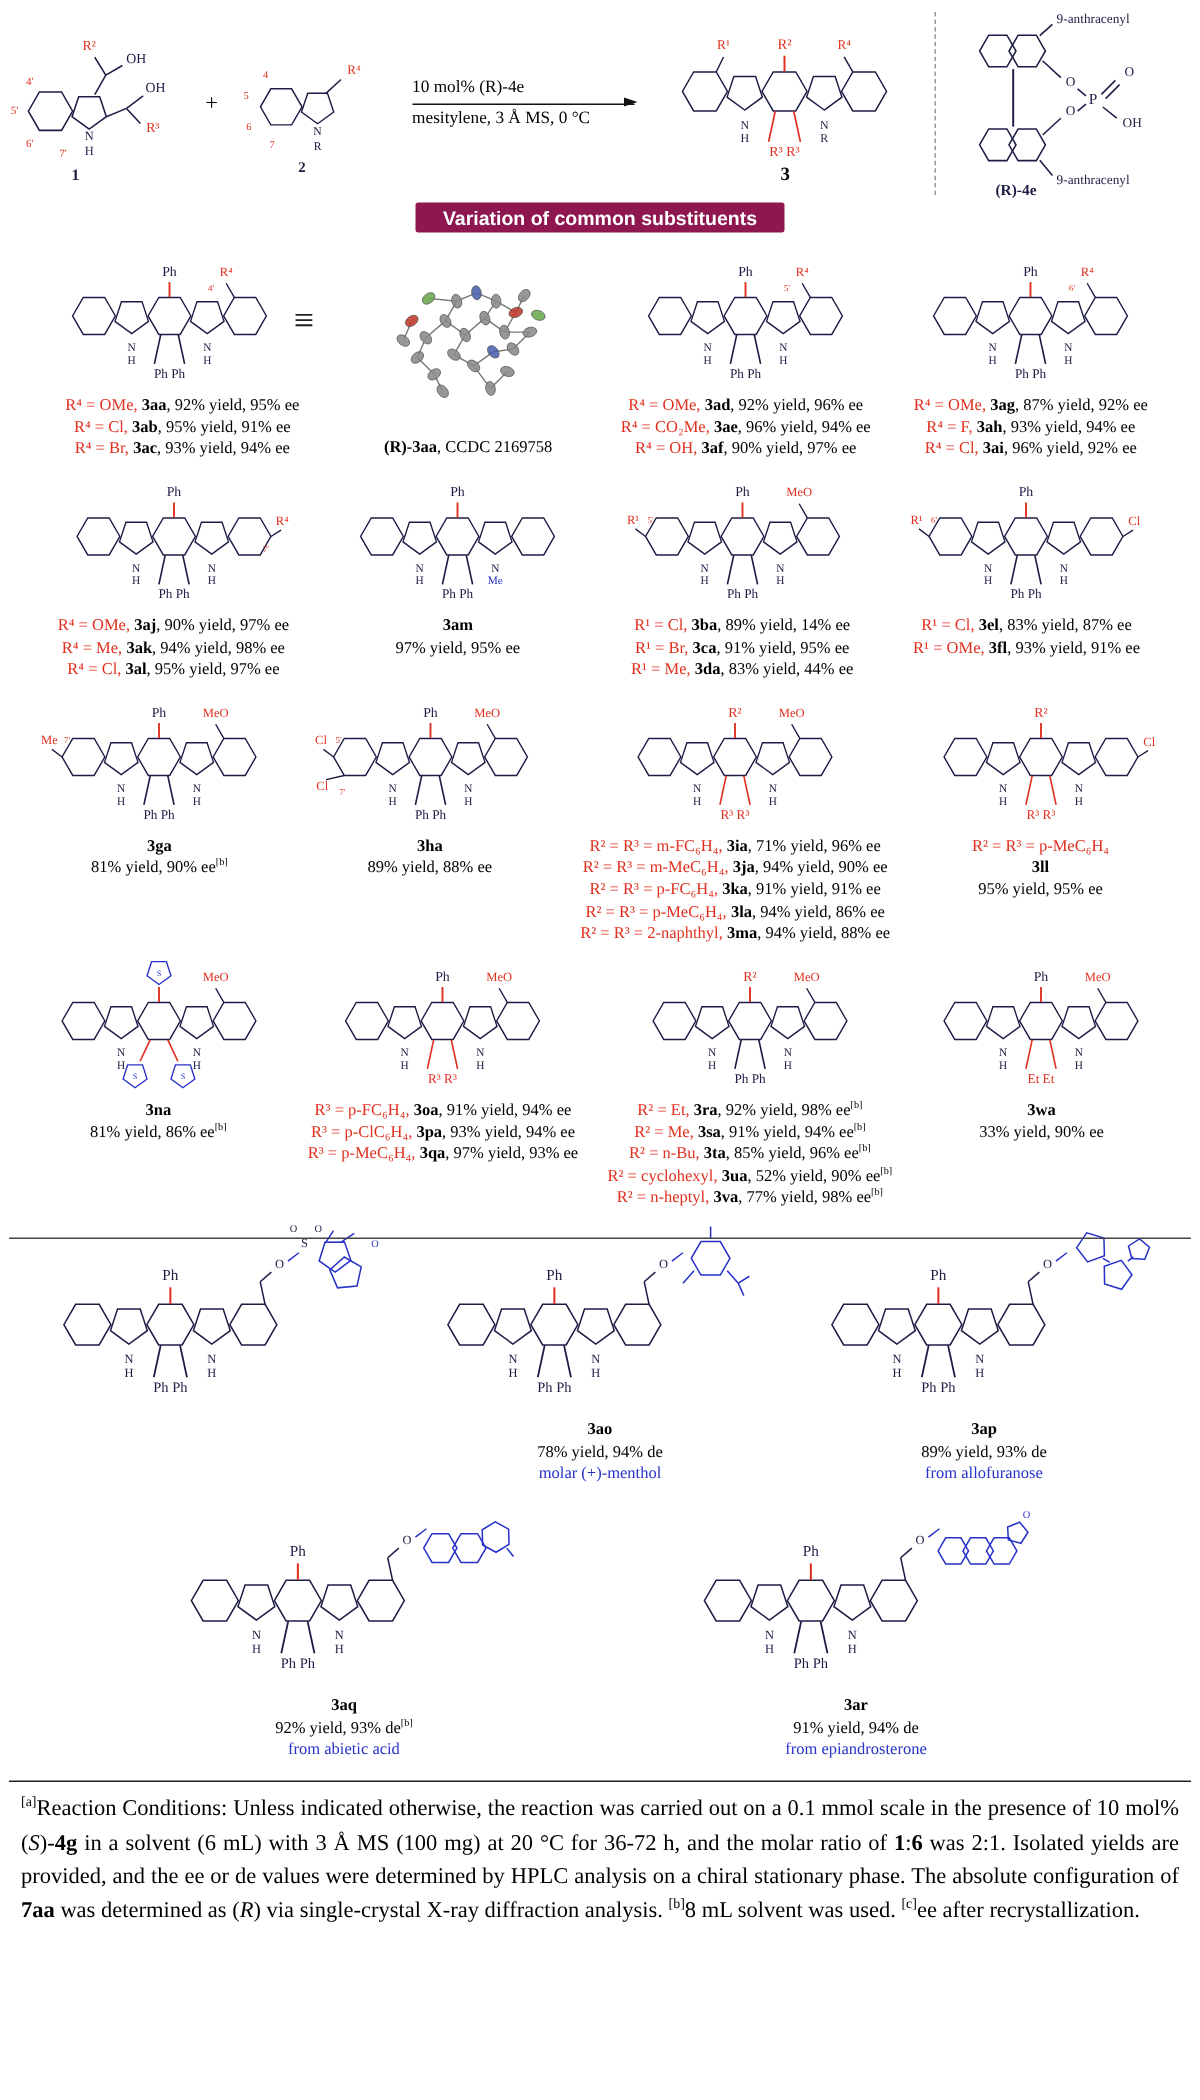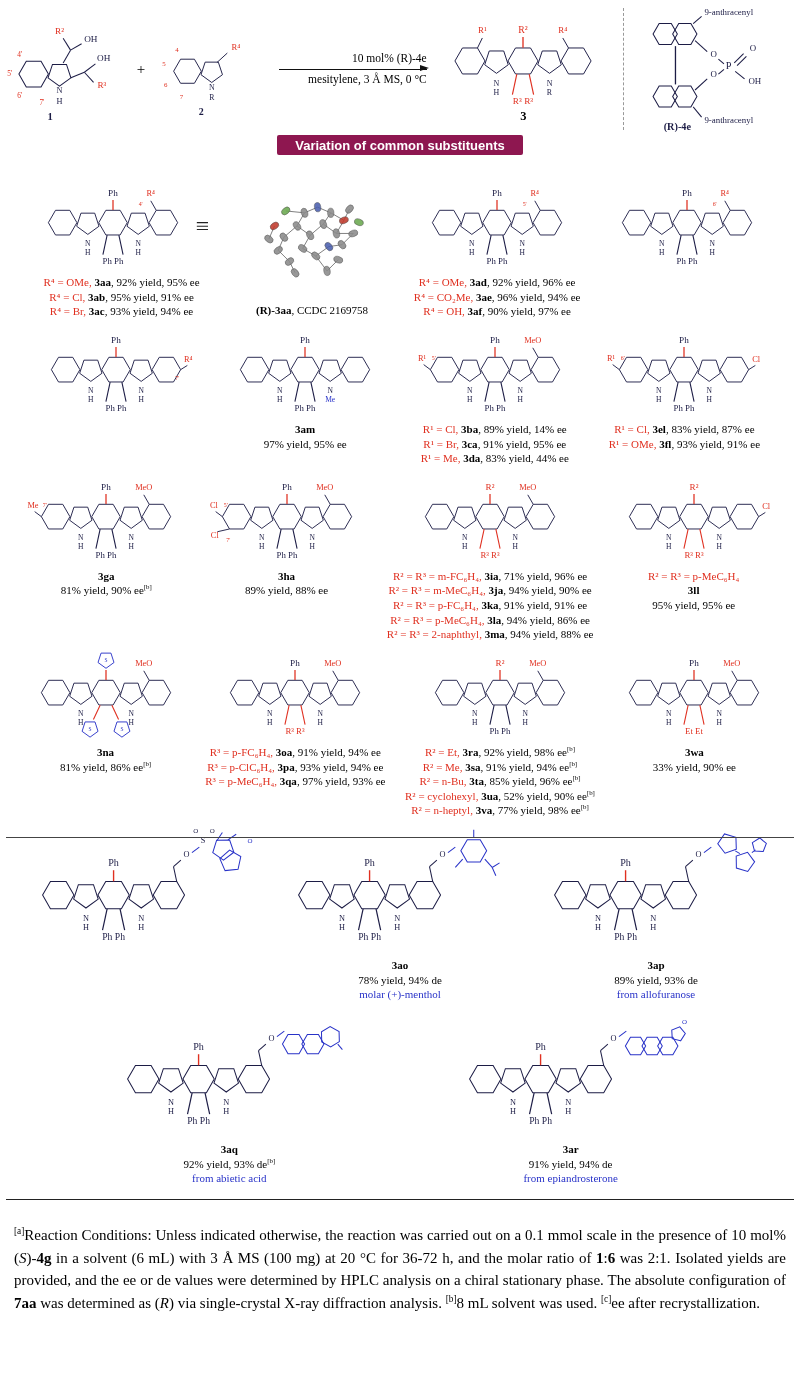--- a/index.html
+++ b/index.html
@@ -5,45 +5,45 @@
 *{box-sizing:border-box;margin:0;padding:0;}
 html,body{background:#fff;}
 body{width:800px;color:#000;font-family:"Liberation Serif","DejaVu Serif",serif;}
 .page{width:800px;padding:2px 6px 4px;}
 .scheme{display:flex;align-items:center;justify-content:space-between;padding:4px 0 0;}
 #svg-sm1{width:118px;height:109px;flex:none;}
 #svg-sm2{width:104px;height:97px;flex:none;}
 #svg-prod{width:168px;height:99px;flex:none;}
 #svg-cat{width:154px;height:126px;flex:none;}
 .plus{font-size:15px;}
-.arrowbox{display:flex;flex-direction:column;align-items:flex-end;font-size:11.5px;line-height:1.35;width:152px;flex:none;}
+.arrowbox{display:flex;flex-direction:column;align-items:flex-start;font-size:11.5px;line-height:1.35;width:152px;flex:none;}
 .aline{width:148px;height:0;border-top:1.4px solid #111;position:relative;margin:2px 0;}
 .aline::after{content:"";position:absolute;right:-2px;top:-4.4px;border-left:9px solid #111;border-top:3.8px solid transparent;border-bottom:3.8px solid transparent;}
 .prodbox{display:flex;flex-direction:column;align-items:center;}
 .bold-num{font-weight:bold;font-size:12.5px;margin-top:-5px;}
 .vdash{height:122px;border-left:1.6px dashed #999;margin:0 3px;flex:none;}
-.banner{width:fit-content;margin:3px auto 24px;background:var(--maroon);color:#fff;
+.banner{width:fit-content;margin:3px auto 12px;background:var(--maroon);color:#fff;
  font-family:"Liberation Sans","DejaVu Sans",sans-serif;font-weight:bold;font-size:13px;
  padding:2.5px 18px;border-radius:2px;position:relative;z-index:1;}
 .banner-wrap{position:relative;margin-top:4px;}
 .hline{position:absolute;left:0;right:0;top:12px;border-top:1.3px solid #444;}
 .crow{display:flex;justify-content:space-evenly;align-items:flex-start;margin:1px 0 7px;}
 .cell{display:flex;flex-direction:column;align-items:center;}
 .structwrap{display:flex;align-items:center;}
 .equiv{font-size:24px;color:#222;margin:0 1px 0 3px;}
 .svg-prod{width:160px;height:94px;}
 .svg-np{width:236px;height:131px;}
 .svg-xray{width:150px;height:122px;}
 .cap{text-align:center;font-size:11px;line-height:1.33;margin-top:2px;}
 .capline{white-space:nowrap;}
 .red{color:var(--red);}
 .code{font-weight:bold;margin-top:30px;}
 .note{color:var(--blue);}
 .cap sup,.footnote sup{font-size:0.62em;vertical-align:super;line-height:0;}
-.footnote{margin-top:13px;border-top:1.5px solid #222;padding:24px 8px 10px;font-size:15px;line-height:1.52;text-align:justify;}
+.footnote{margin-top:13px;border-top:1.5px solid #222;padding:7px 8px 10px;font-size:15px;line-height:1.52;text-align:justify;}
 svg text{font-family:"Liberation Serif","DejaVu Serif",serif;}
 </style>
 </head>
 <body>
 
 <div class="page">
 
   <div class="scheme">
     <svg id="svg-sm1" viewBox="0 0 128 118">
         <polygon points="46.0,64.0 38.0,77.9 22.0,77.9 14.0,64.0 22.0,50.1 38.0,50.1" fill="none" stroke="#1c1c45" stroke-width="1.1"></polygon>
@@ -267,20 +267,25 @@
               <text x="95" y="101" text-anchor="middle" font-size="10.5" fill="#1c1c45">Ph Ph</text>
               <line x1="146.5" y1="37.3" x2="140" y2="26" stroke="#1c1c45" stroke-width="1.1"></line>
               <text x="140" y="20" text-anchor="middle" font-size="10" fill="#e03020">R⁴</text>
               <text x="128" y="32" text-anchor="middle" font-size="7" fill="#e03020">6'</text>
               <text x="65" y="80" text-anchor="middle" font-size="9" fill="#1c1c45">N</text>
               <text x="65" y="90" text-anchor="middle" font-size="9" fill="#1c1c45">H</text>
               <text x="125" y="80" text-anchor="middle" font-size="9" fill="#1c1c45">N</text>
               <text x="125" y="90" text-anchor="middle" font-size="9" fill="#1c1c45">H</text>
             </svg>
           </div>
+          <div class="cap">
+            <div class="capline"><span class="red">R⁴ = OMe, </span><span class="code">3ag</span><span>, 87% yield, 92% ee</span></div>
+            <div class="capline"><span class="red">R⁴ = F, </span><span class="code">3ah</span><span>, 93% yield, 94% ee</span></div>
+            <div class="capline"><span class="red">R⁴ = Cl, </span><span class="code">3ai</span><span>, 96% yield, 92% ee</span></div>
+          </div>
         </div>
       </div>
       <div class="crow">
         <div class="cell">
           <div class="structwrap">
             <svg viewBox="0 0 190 112" class="svg-prod">
               <polygon points="52.0,52.0 43.5,66.7 26.5,66.7 18.0,52.0 26.5,37.3 43.5,37.3" fill="none" stroke="#1c1c45" stroke-width="1.1"></polygon>
               <polygon points="65.0,66.0 51.7,56.3 56.8,40.7 73.2,40.7 78.3,56.3" fill="none" stroke="#1c1c45" stroke-width="1.1"></polygon>
               <polygon points="112.0,52.0 103.5,66.7 86.5,66.7 78.0,52.0 86.5,37.3 103.5,37.3" fill="none" stroke="#1c1c45" stroke-width="1.1"></polygon>
               <polygon points="125.0,66.0 111.7,56.3 116.8,40.7 133.2,40.7 138.3,56.3" fill="none" stroke="#1c1c45" stroke-width="1.1"></polygon>
@@ -291,20 +296,25 @@
               <line x1="102" y1="67" x2="107" y2="90" stroke="#1c1c45" stroke-width="1.3"></line>
               <text x="95" y="101" text-anchor="middle" font-size="10.5" fill="#1c1c45">Ph Ph</text>
               <line x1="172" y1="52" x2="180" y2="47" stroke="#1c1c45" stroke-width="1.1"></line>
               <text x="181" y="43" text-anchor="middle" font-size="10" fill="#e03020">R⁴</text>
               <text x="168" y="64" text-anchor="middle" font-size="7" fill="#e03020">7'</text>
               <text x="65" y="80" text-anchor="middle" font-size="9" fill="#1c1c45">N</text>
               <text x="65" y="90" text-anchor="middle" font-size="9" fill="#1c1c45">H</text>
               <text x="125" y="80" text-anchor="middle" font-size="9" fill="#1c1c45">N</text>
               <text x="125" y="90" text-anchor="middle" font-size="9" fill="#1c1c45">H</text>
             </svg>
+          </div>
+          <div class="cap">
+            <div class="capline"><span class="red">R⁴ = OMe, </span><span class="code">3aj</span><span>, 90% yield, 97% ee</span></div>
+            <div class="capline"><span class="red">R⁴ = Me, </span><span class="code">3ak</span><span>, 94% yield, 98% ee</span></div>
+            <div class="capline"><span class="red">R⁴ = Cl, </span><span class="code">3al</span><span>, 95% yield, 97% ee</span></div>
           </div>
         </div>
         <div class="cell">
           <div class="structwrap">
             <svg viewBox="0 0 190 112" class="svg-prod">
               <polygon points="52.0,52.0 43.5,66.7 26.5,66.7 18.0,52.0 26.5,37.3 43.5,37.3" fill="none" stroke="#1c1c45" stroke-width="1.1"></polygon>
               <polygon points="65.0,66.0 51.7,56.3 56.8,40.7 73.2,40.7 78.3,56.3" fill="none" stroke="#1c1c45" stroke-width="1.1"></polygon>
               <polygon points="112.0,52.0 103.5,66.7 86.5,66.7 78.0,52.0 86.5,37.3 103.5,37.3" fill="none" stroke="#1c1c45" stroke-width="1.1"></polygon>
               <polygon points="125.0,66.0 111.7,56.3 116.8,40.7 133.2,40.7 138.3,56.3" fill="none" stroke="#1c1c45" stroke-width="1.1"></polygon>
               <polygon points="172.0,52.0 163.5,66.7 146.5,66.7 138.0,52.0 146.5,37.3 163.5,37.3" fill="none" stroke="#1c1c45" stroke-width="1.1"></polygon>

